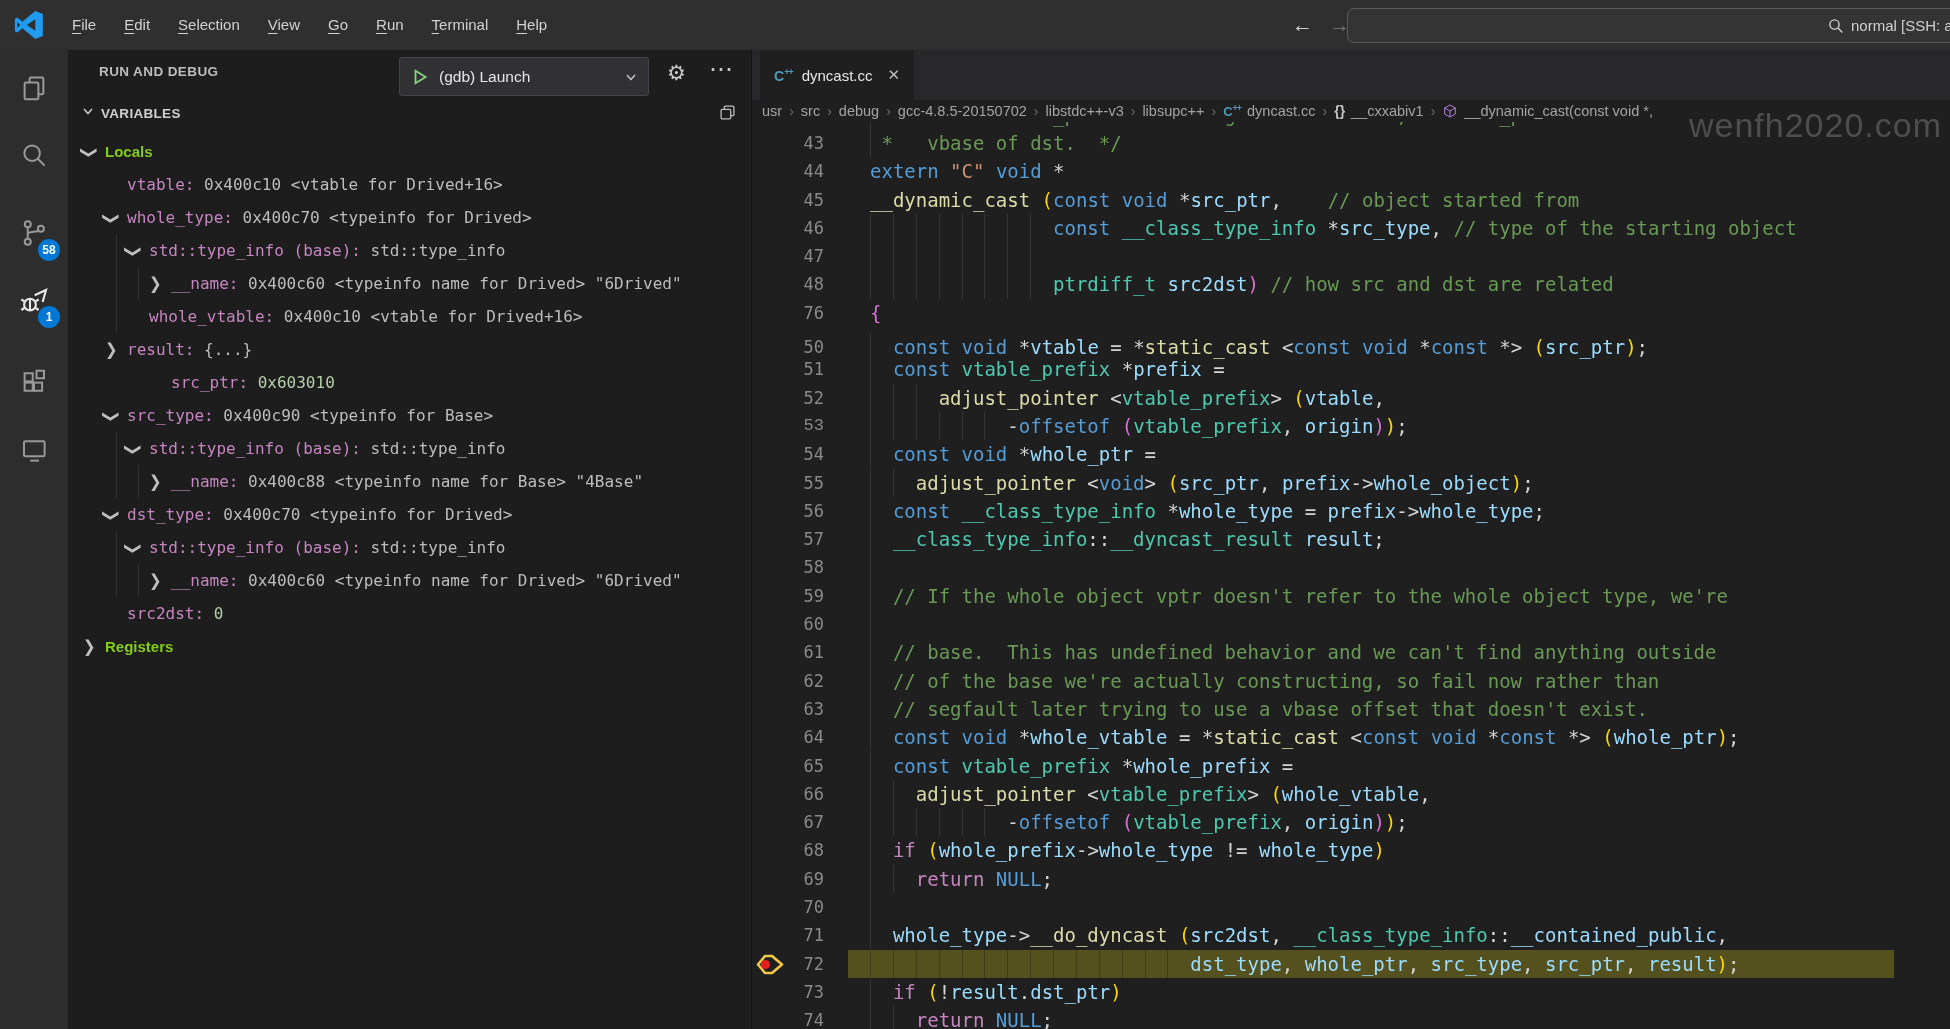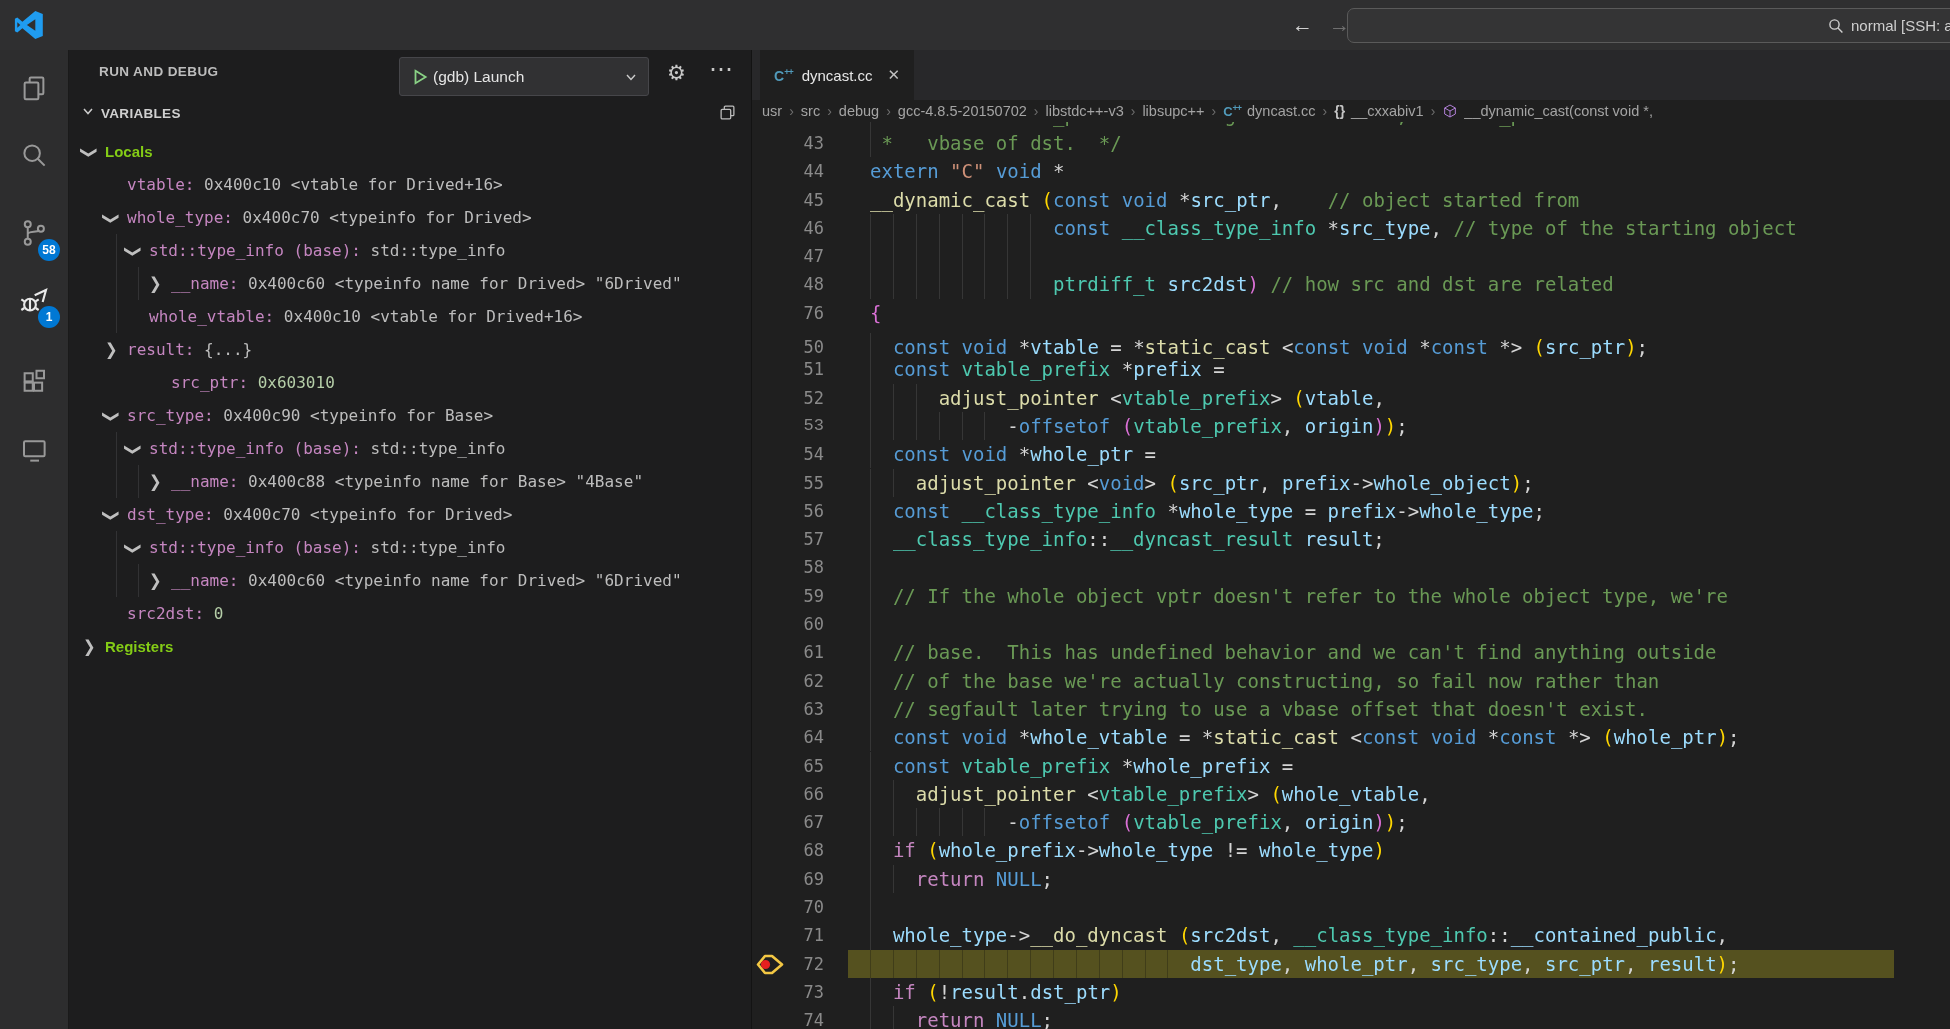--- a/index.html
+++ b/index.html
@@ -29,21 +29,21 @@
   .ab-item.active svg{stroke:#e9e9e9;}
   .badge{position:absolute;right:8px;bottom:0px;min-width:22px;height:22px;border-radius:11px;background:#0078d4;
     color:#fff;font-size:12px;font-weight:bold;display:flex;align-items:center;justify-content:center;padding:0 3px;box-sizing:border-box;}
 
   
   .sidebar{width:682px;background:#1d1d1e;position:relative;flex:0 0 auto;border-right:1px solid #131313;color:#ccc;}
   .sb-title{position:absolute;left:30px;top:14px;font-size:13.5px;font-weight:600;letter-spacing:.4px;color:#bdbdbd;}
   .launchbox{position:absolute;left:330px;top:7px;width:248px;height:37px;background:#313133;border:1px solid #46464a;
     border-radius:3px;display:flex;align-items:center;}
   .launchbox .play{margin-left:11px;}
-  .launch-label{color:#e5e5e5;font-size:15.5px;margin-left:4px;flex:1;}
+  .launch-label{color:#e5e5e5;font-size:15.5px;margin-left:10px;flex:1;}
   .launch-chev{margin-right:10px;}
   .sb-gear{position:absolute;left:598px;top:11px;font-size:21px;color:#c8c8c8;}
   .sb-dots{position:absolute;left:640px;top:5px;font-size:24px;color:#c8c8c8;letter-spacing:2px;}
   .vars-head{position:absolute;left:0;top:52px;width:100%;height:30px;}
   .vars-chev{position:absolute;left:12px;top:2px;}
   .vars-label{position:absolute;left:32px;top:4px;font-size:13.5px;font-weight:700;color:#d0d0d0;letter-spacing:.3px;}
   .vars-panelicon{position:absolute;left:650px;top:2px;}
   .tree{position:absolute;left:0;top:85px;right:0;bottom:0;font-family:"DejaVu Sans Mono",monospace;font-size:16px;}
   .trow{position:absolute;left:0;right:0;height:33px;line-height:33px;white-space:nowrap;overflow:hidden;}
   .trow .chev{position:absolute;top:0;}
@@ -88,20 +88,30 @@
 <body>
 
 <div id="stage">
 
   <div class="titlebar">
     <svg class="vslogo" viewBox="0 0 100 100">
       <polygon points="96,13 71,3 28,39 11,25 3,29 3,71 11,75 28,61 71,97 96,87" fill="#1f9cf0"></polygon>
       <polygon points="71,31 43,50 71,69" fill="#2f2f30"></polygon>
       <polygon points="11,41 21,50 11,59" fill="#2f2f30"></polygon>
     </svg>
+    <div class="menus">
+        <div class="menu-item"><u>F</u>ile</div>
+        <div class="menu-item"><u>E</u>dit</div>
+        <div class="menu-item"><u>S</u>election</div>
+        <div class="menu-item"><u>V</u>iew</div>
+        <div class="menu-item"><u>G</u>o</div>
+        <div class="menu-item"><u>R</u>un</div>
+        <div class="menu-item"><u>T</u>erminal</div>
+        <div class="menu-item"><u>H</u>elp</div>
+      </div>
     <div class="navarrows">
       <span class="arrow-back">←</span>
       <span class="arrow-fwd">→</span>
     </div>
     <div class="cmdcenter">
       <div class="cmdinner">
         <svg width="16" height="16" viewBox="0 0 16 16">
           <circle cx="6.5" cy="6.5" r="4.6" stroke="#cfcfcf" stroke-width="1.4" fill="none"></circle>
           <line x1="10" y1="10" x2="14.4" y2="14.4" stroke="#cfcfcf" stroke-width="1.4"></line>
         </svg>
@@ -257,20 +267,21 @@
     </div>
 
     <div class="editor">
       <div class="tabstrip">
         <div class="tab">
           <span class="cppicon"><span>C</span><small>++</small></span>
           <span class="tab-label">dyncast.cc</span>
           <span class="tab-close">✕</span>
         </div>
       </div>
+      <div class="watermark">wenfh2020.com</div>
       <div class="breadcrumbs">
           <span class="bc-item">usr</span>
           <span class="bc-sep">›</span>
           <span class="bc-item">src</span>
           <span class="bc-sep">›</span>
           <span class="bc-item">debug</span>
           <span class="bc-sep">›</span>
           <span class="bc-item">gcc-4.8.5-20150702</span>
           <span class="bc-sep">›</span>
           <span class="bc-item">libstdc++-v3</span>

